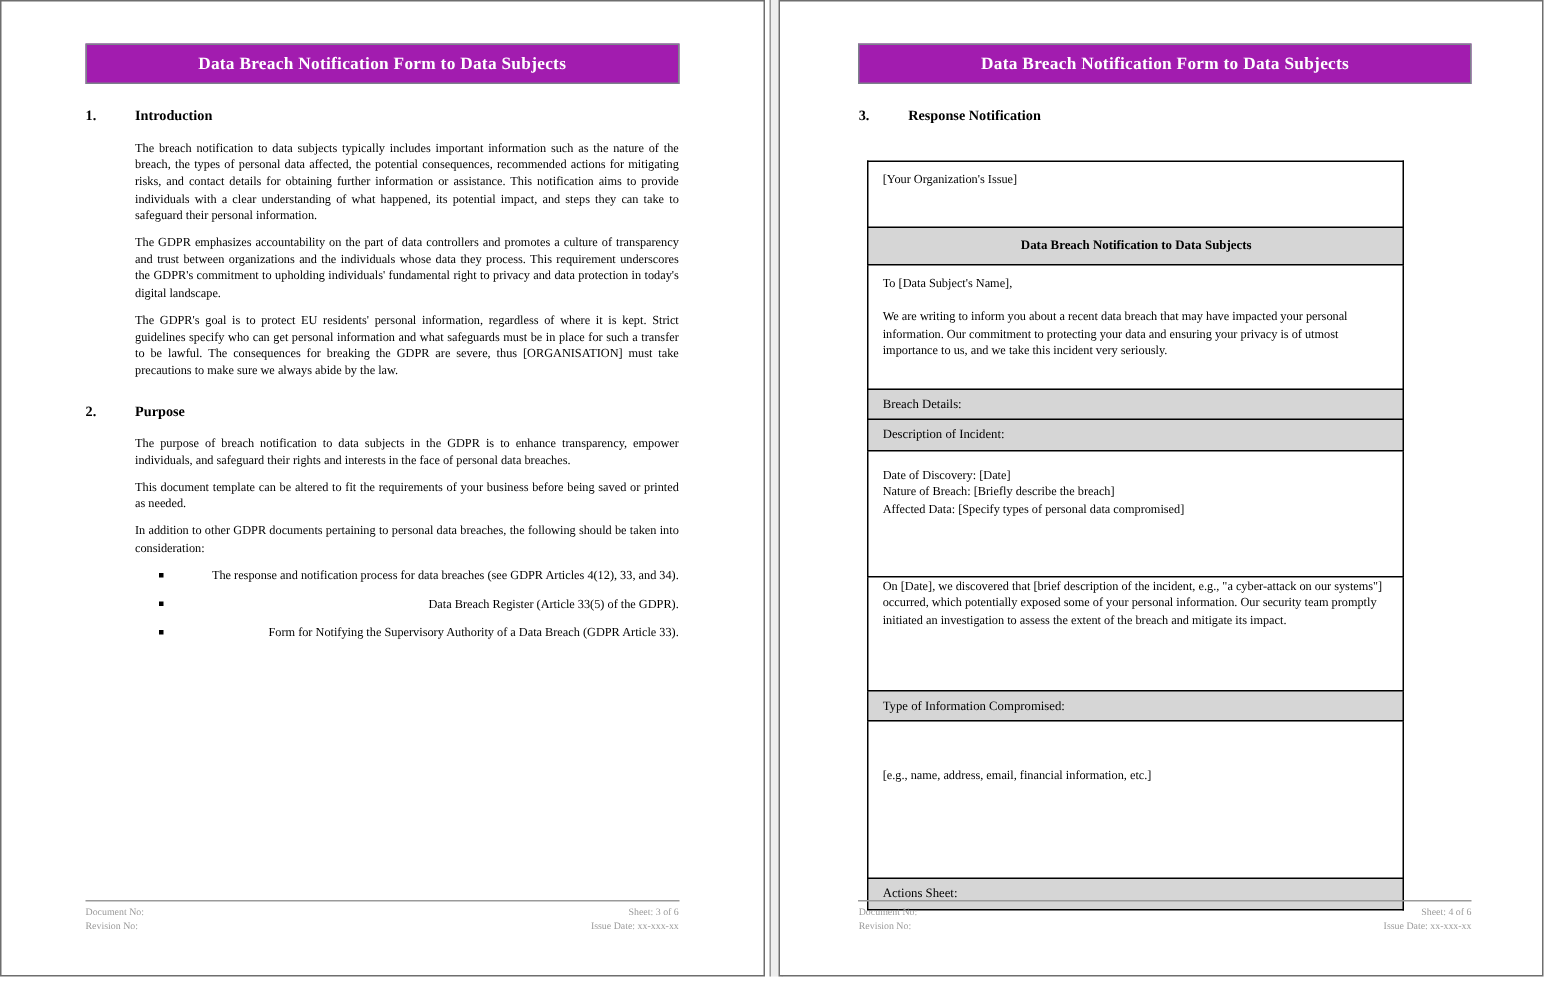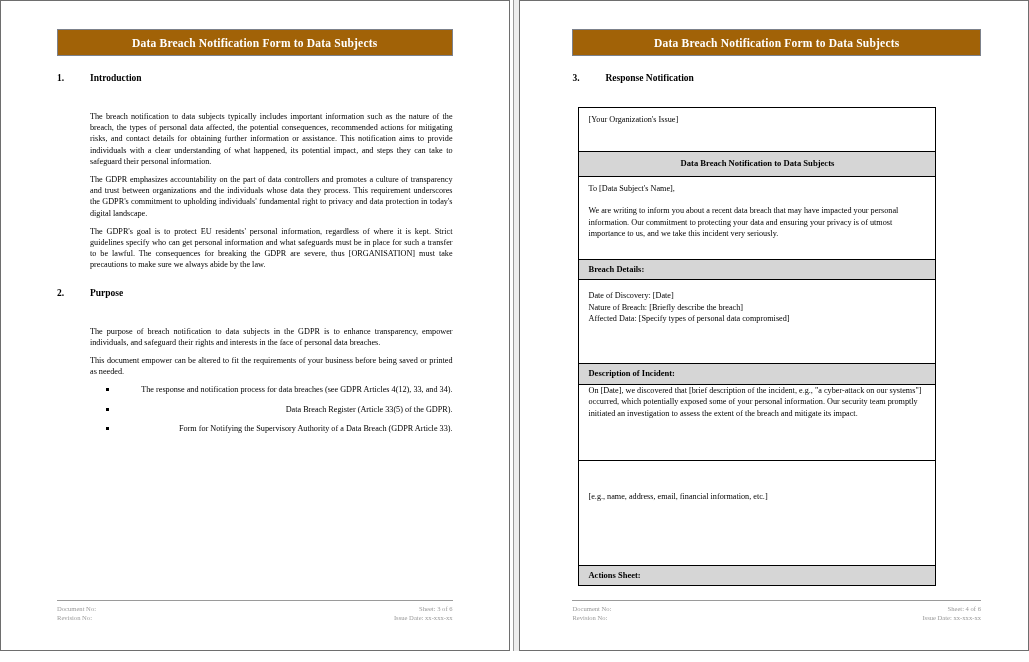--- a/index.html
+++ b/index.html
@@ -49,21 +49,21 @@
     top: 28px;
     right: 56px;
   }
   .page.right .page-inner {
     left: 52px;
     right: 47px;
   }
 
   
   .title-banner {
-    background: #a16207;
+    background: #a21caf;
     border: 1px solid #7c818b;
     color: #ffffff;
     font-weight: bold;
     font-size: 11.5px;
     text-align: center;
     letter-spacing: 0.2px;
     padding: 6px 4px 7px 4px;
     box-sizing: border-box;
     height: 27px;
     line-height: 14px;
@@ -87,21 +87,21 @@
     top: 0;
   }
   .section-title {
     position: absolute;
     left: 33px;
     top: 0;
     font-family: Liberation Serif, serif;
   }
   .body-block {
     margin-left: 33px;
-    margin-top: 25px;
+    margin-top: 7px;
   }
   p.para {
     margin: 0 0 7px 0;
     font-size: 8.2px;
     line-height: 11.2px;
     text-align: justify;
     color: #000;
   }
   p.para:last-child { margin-bottom: 0; }
 
@@ -147,21 +147,21 @@
   }
   td.hdr-center {
     background: #d6d6d6;
     text-align: center;
     font-weight: bold;
     font-size: 8.6px;
     padding: 6px 8px 6px 8px;
   }
   td.hdr-left {
     background: #d6d6d6;
-    font-weight: bold;
+    font-weight: normal;
     font-size: 8.5px;
     padding: 4px 24px 4px 9px;
   }
   td.tall-org { height: 31px; }
   td.tall-letter { height: 70px; }
   td.tall-breach { height: 67px; padding-top: 10px; }
   td.tall-desc { height: 69px; padding-top: 0; }
   td.tall-type { height: 68px; padding-top: 30px; }
   .line { display: block; }
   .spacer-line { display: block; height: 11px; }
@@ -212,21 +212,22 @@
         </div>
       </div>
 
       <div class="section">
         <div class="section-head">
           <span class="section-num">2.</span>
           <span class="section-title">Purpose</span>
         </div>
         <div class="body-block">
           <p class="para">The purpose of breach notification to data subjects in the GDPR is to enhance transparency, empower individuals, and safeguard their rights and interests in the face of personal data breaches.</p>
-          <p class="para">This document empower can be altered to fit the requirements of your business before being saved or printed as needed.</p>
+          <p class="para">This document template can be altered to fit the requirements of your business before being saved or printed as needed.</p>
+          <p class="para">In addition to other GDPR documents pertaining to personal data breaches, the following should be taken into consideration:</p>
 
           <ul class="bullets">
             <li>
               <span class="sq"></span>
               <span>The response and notification process for data breaches (see GDPR Articles 4(12), 33, and 34).</span>
             </li>
             <li>
               <span class="sq"></span>
               <span>Data Breach Register (Article 33(5) of the GDPR).</span>
             </li>
@@ -279,31 +280,34 @@
             <td class="tall-letter">
               <span class="line">To [Data Subject's Name],</span>
               <span class="spacer-line"></span>
               <span class="line">We are writing to inform you about a recent data breach that may have impacted your personal information. Our commitment to protecting your data and ensuring your privacy is of utmost importance to us, and we take this incident very seriously.</span>
             </td>
           </tr>
           <tr>
             <td class="hdr-left">Breach Details:</td>
           </tr>
           <tr>
+            <td class="hdr-left">Description of Incident:</td>
+          </tr>
+          <tr>
             <td class="tall-breach">
               <span class="line">Date of Discovery: [Date]</span>
               <span class="line">Nature of Breach: [Briefly describe the breach]</span>
               <span class="line">Affected Data: [Specify types of personal data compromised]</span>
             </td>
           </tr>
           <tr>
-            <td class="hdr-left">Description of Incident:</td>
-          </tr>
-          <tr>
             <td class="tall-desc">On [Date], we discovered that [brief description of the incident, e.g., "a cyber-attack on our systems"] occurred, which potentially exposed some of your personal information. Our security team promptly initiated an investigation to assess the extent of the breach and mitigate its impact.</td>
+          </tr>
+          <tr>
+            <td class="hdr-left">Type of Information Compromised:</td>
           </tr>
           <tr>
             <td class="tall-type">[e.g., name, address, email, financial information, etc.]</td>
           </tr>
           <tr>
             <td class="hdr-left">Actions Sheet:</td>
           </tr>
         </tbody>
       </table>
 

